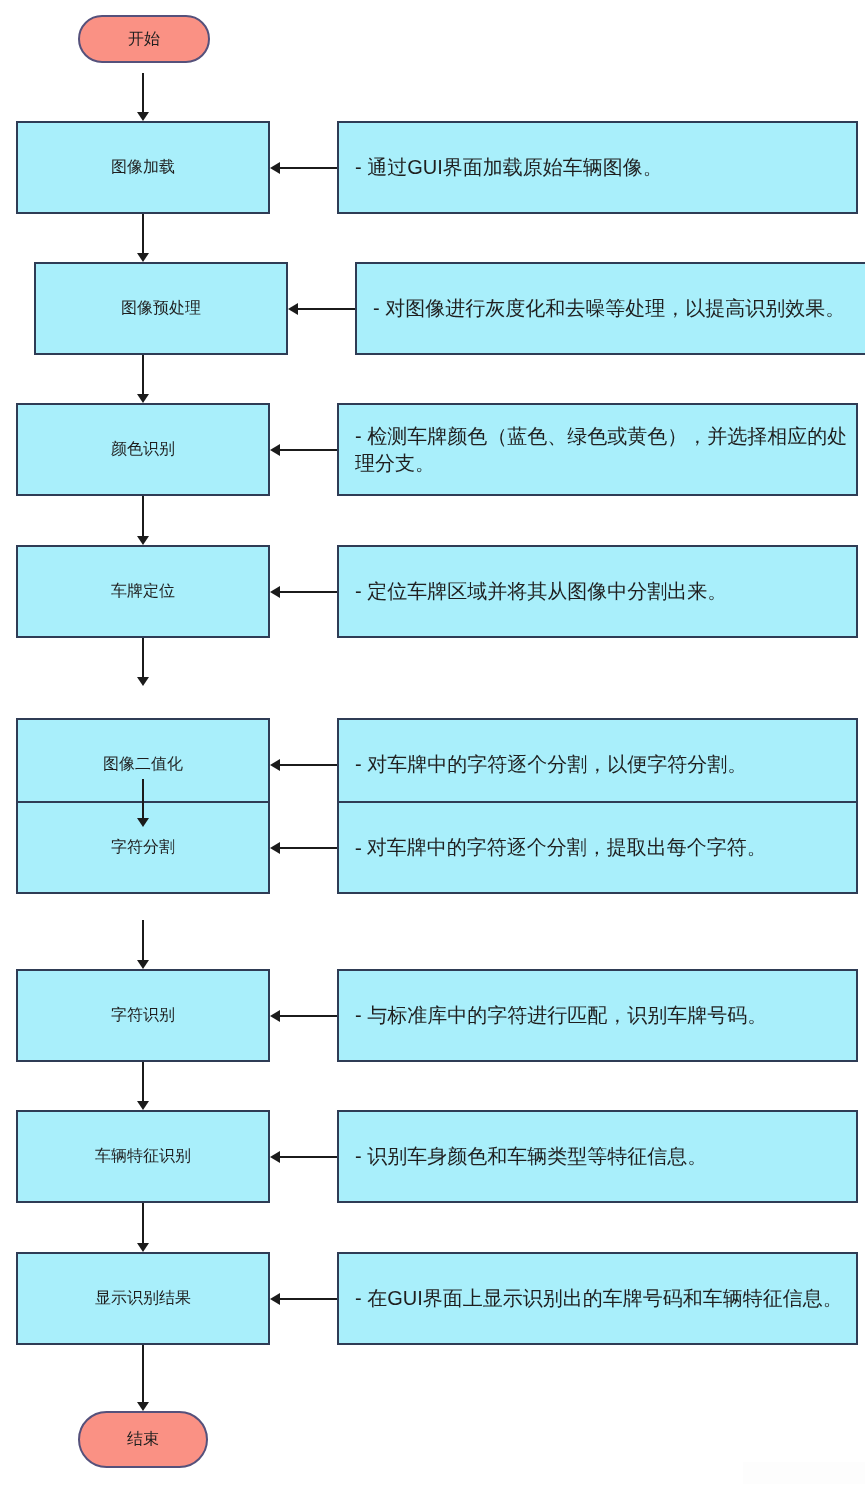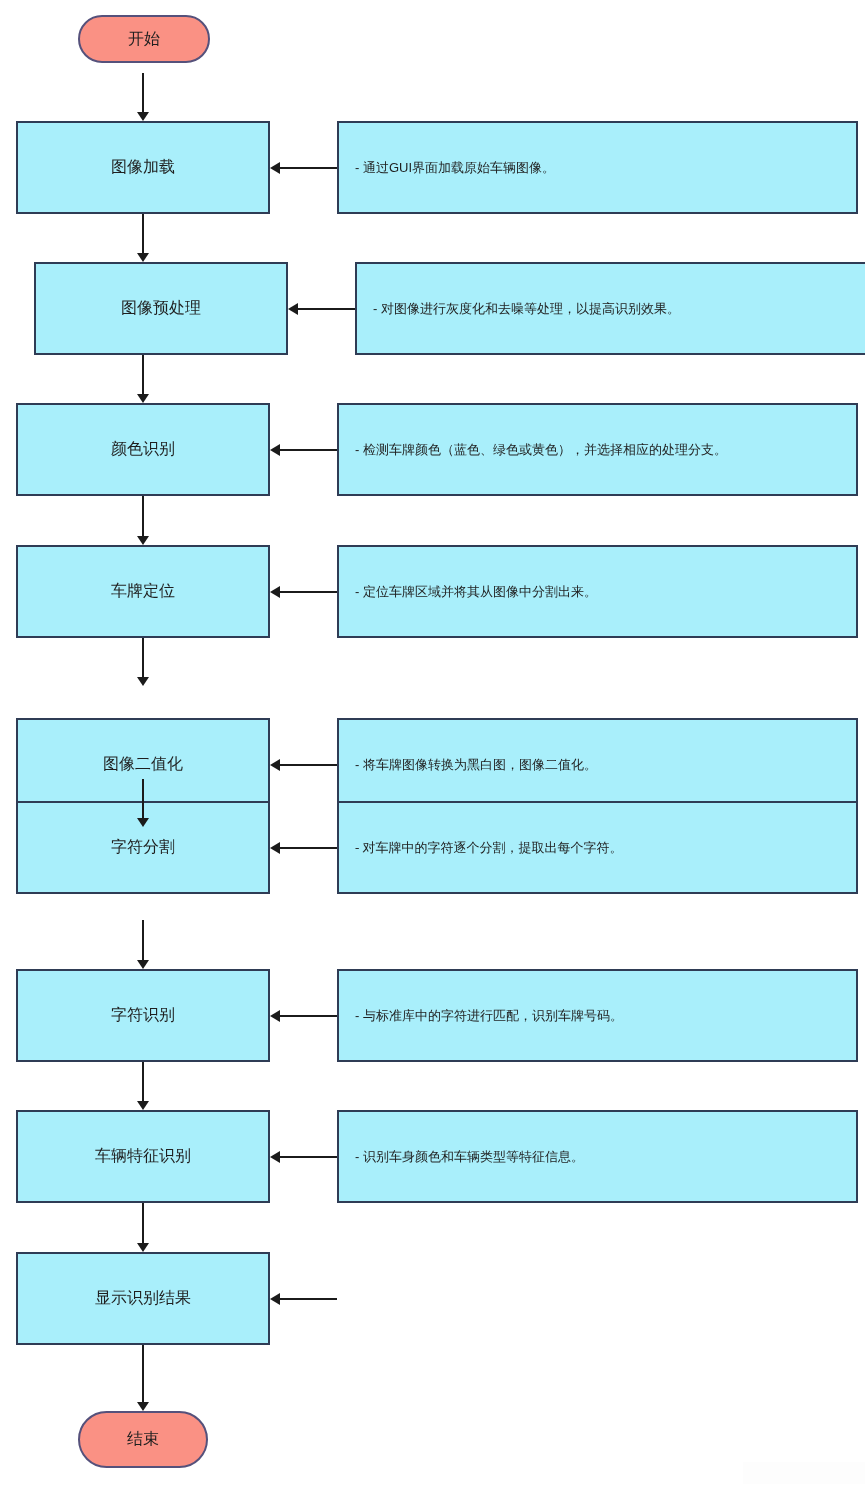--- a/index.html
+++ b/index.html
@@ -52,21 +52,21 @@
     position: absolute;
     left: 337px; top: 0;
     width: 521px; height: 93px;
     box-sizing: border-box;
     background: var(--node-fill, #a9effb);
     border: 2px solid var(--node-border, #2f3c55);
     display: flex;
     align-items: center;
     padding-left: 16px;
     padding-right: 8px;
-    font-size: 13px;
+    font-size: 20px;
   }
   .harrow { position: absolute; left: 270px; top: 0; width: 67px; height: 93px; }
   .harrow .hline {
     position: absolute; top: 45.5px; left: 9px; right: 0;
     height: 2px; background: var(--arrow, #1b1b1b);
   }
   .harrow .hhead {
     position: absolute; top: 40.5px; left: 0;
     width: 0; height: 0;
     border-top: 6px solid transparent;
@@ -161,21 +161,21 @@
 
   <div class="row" style="top: 670px; margin-top: 48px;">
     <div class="process">
       <span class="process-label">图像二值化</span>
     </div>
     <div class="harrow">
       <div class="hline"></div>
       <div class="hhead"></div>
     </div>
     <div class="note">
-      <span class="note-text">- 将车牌图像转换为黑白图，图像二值化。</span>
+      <span class="note-text">- 对车牌中的字符逐个分割，以便字符分割。</span>
     </div>
   </div>
 
   <div class="row" style="top: 801px; font-family: Liberation Serif, serif;">
     <div class="process">
       <span class="process-label">字符分割</span>
     </div>
     <div class="harrow">
       <div class="hline"></div>
       <div class="hhead"></div>
@@ -212,20 +212,23 @@
   </div>
 
   <div class="row" style="top: 1252px;">
     <div class="process">
       <span class="process-label">显示识别结果</span>
     </div>
     <div class="harrow">
       <div class="hline"></div>
       <div class="hhead"></div>
     </div>
+    <div class="note">
+      <span class="note-text">- 在GUI界面上显示识别出的车牌号码和车辆特征信息。</span>
+    </div>
   </div>
 
   <div class="varrow" style="top: 73px; height: 48px;">
     <div class="vline"></div>
     <div class="vhead"></div>
   </div>
 
   <div class="varrow" style="top: 214px; height: 48px;">
     <div class="vline"></div>
     <div class="vhead"></div>

